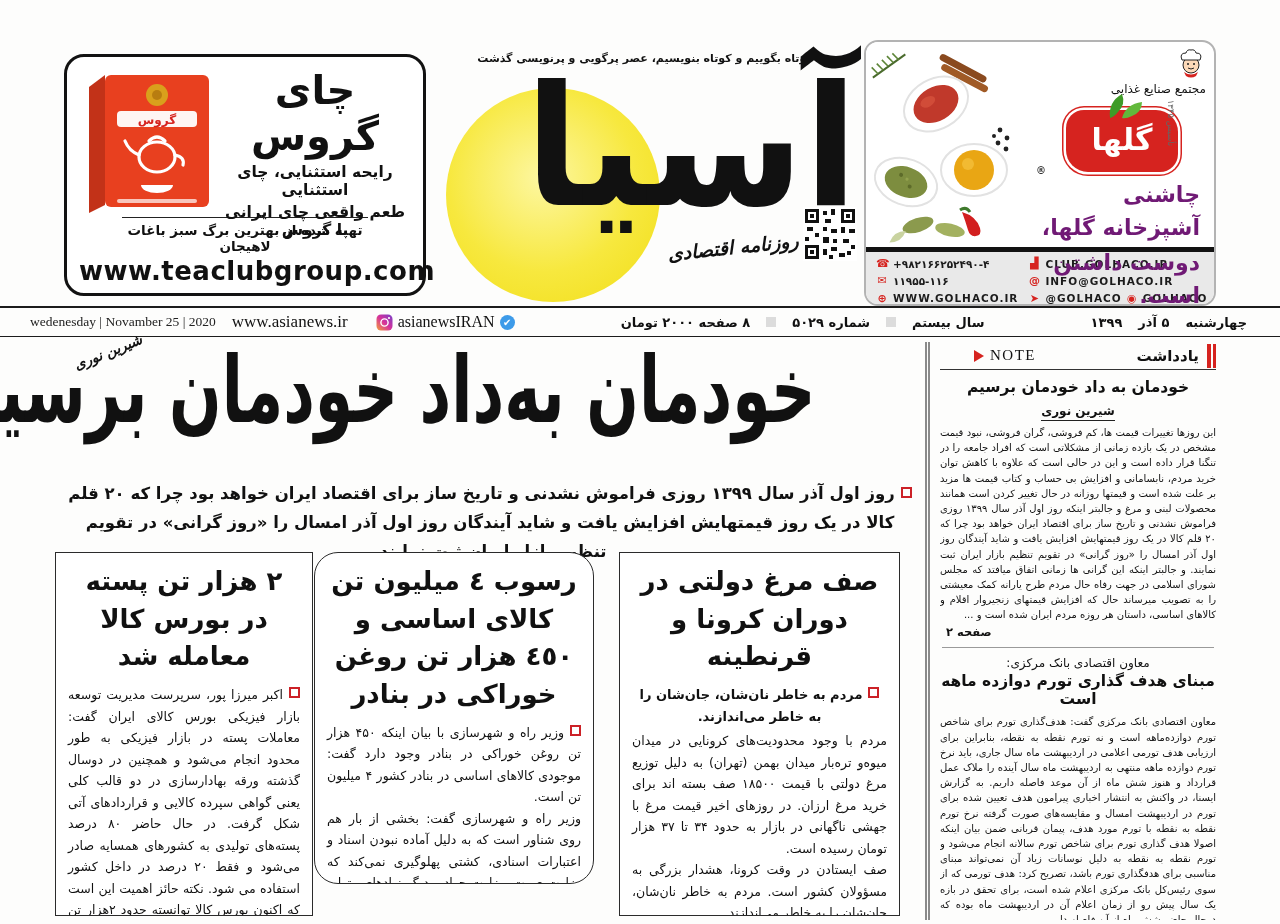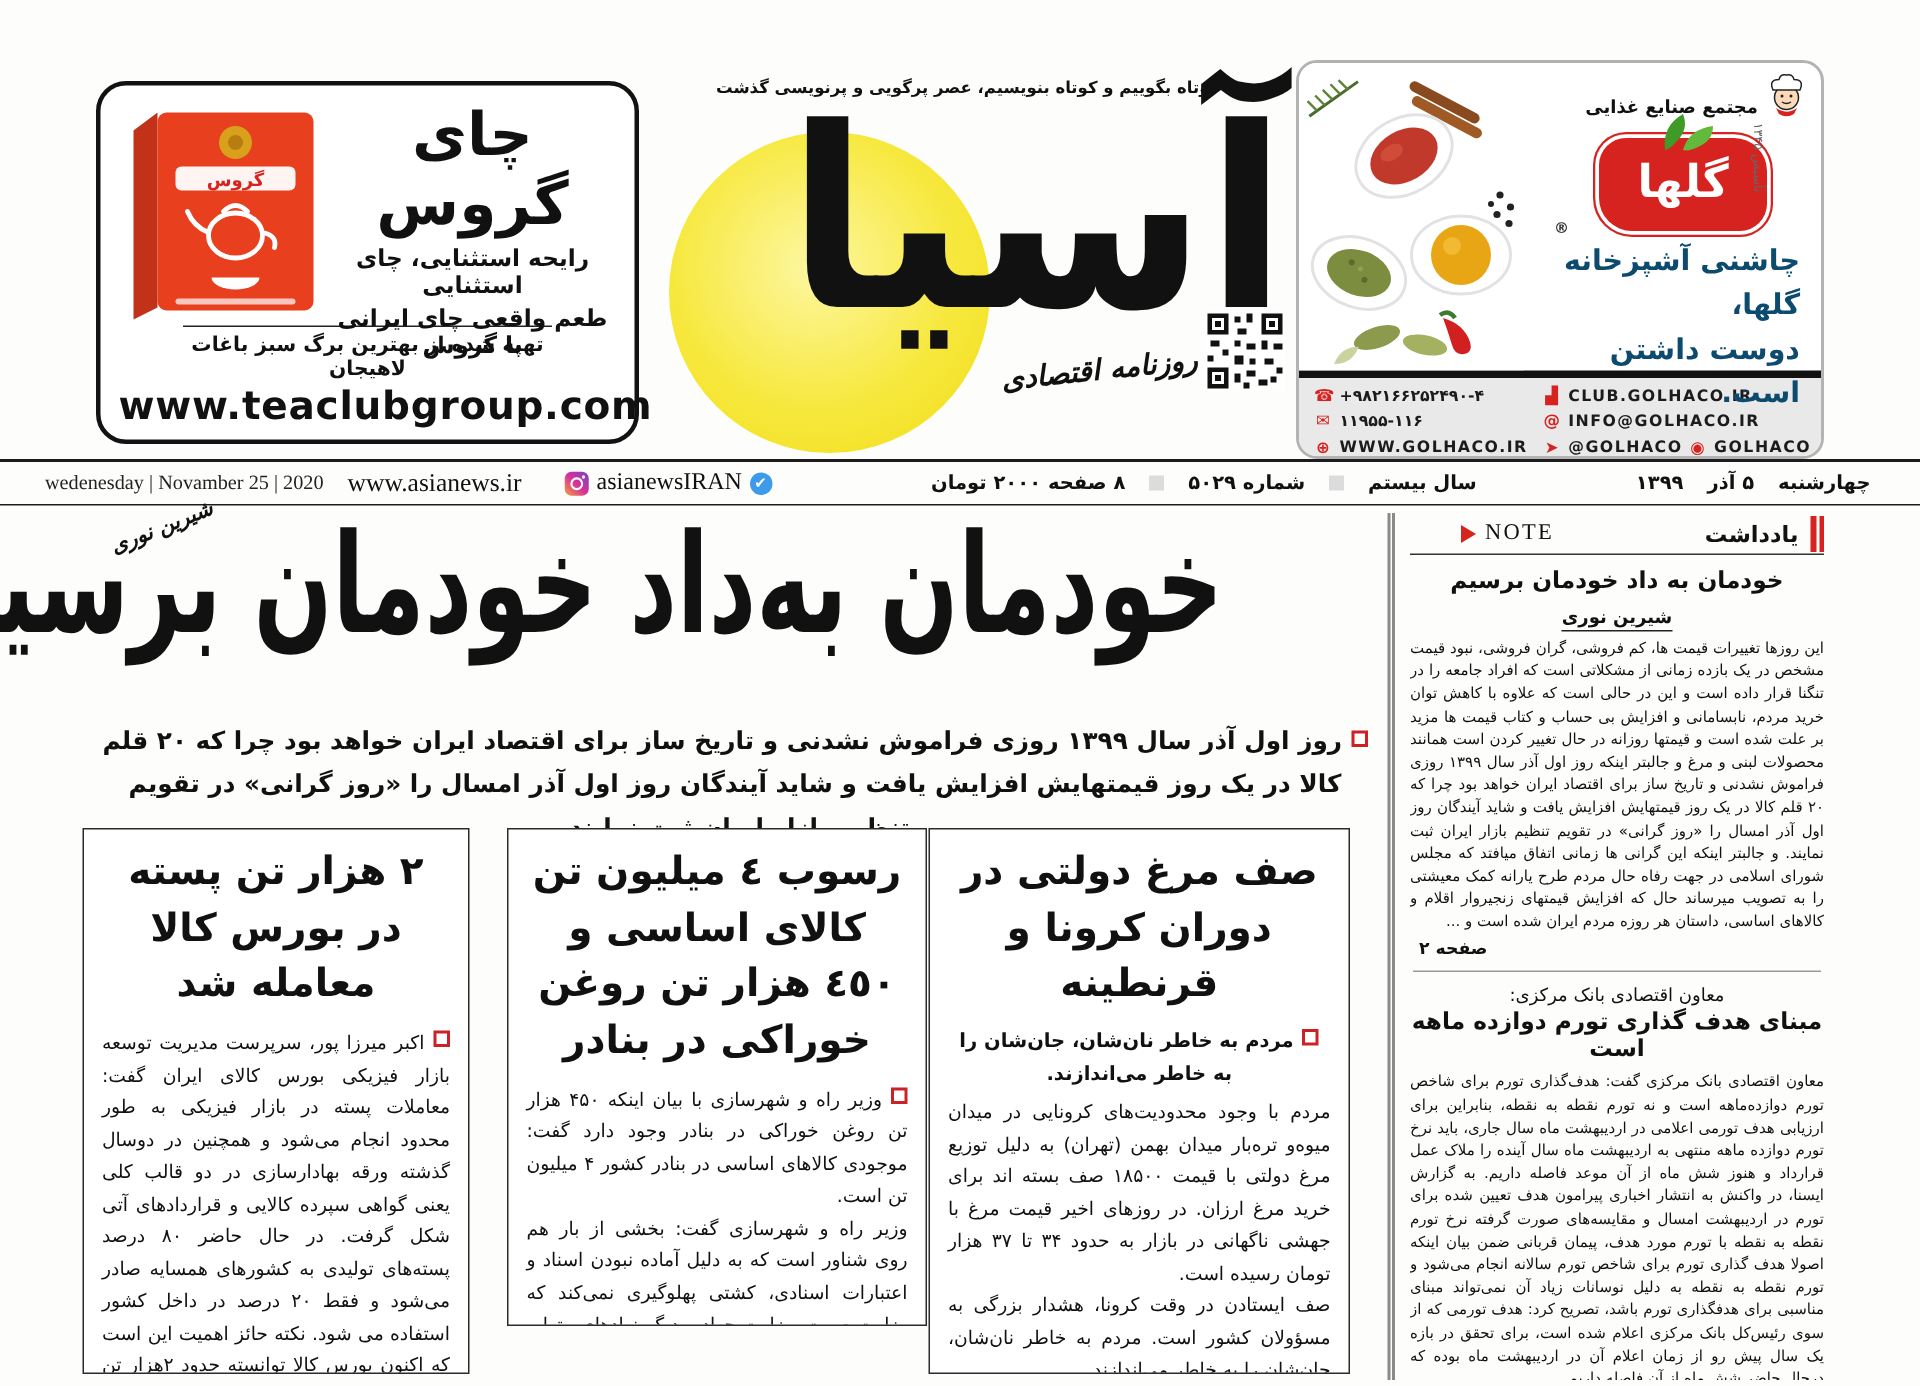--- a/index.html
+++ b/index.html
@@ -28,29 +28,29 @@
     transform:scaleY(1.06);transform-origin:top right;letter-spacing:-6px;direction:rtl;}
   .m-sub{position:absolute;left:228px;top:186px;width:150px;text-align:center;font-size:19px;
     font-weight:bold;font-style:italic;direction:rtl;transform:rotate(-6deg);}
   .qr{left:803px;top:207px;width:54px;height:54px;}
   
   .golha-ad{left:864px;top:40px;width:352px;height:266px;border:2px solid #b3b3b3;border-radius:14px;
     background:#fff;box-sizing:border-box;overflow:hidden;}
   .golha-top{display:flex;height:205px;}
   .spices{width:150px;height:205px;}
   .golha-right{flex:1;position:relative;direction:rtl;padding:6px 8px 0 6px;}
-  .golha-co{display:flex;align-items:flex-end;justify-content:flex-start;gap:4px;font-size:12px;font-weight:bold;}
+  .golha-co{display:flex;align-items:flex-start;justify-content:flex-start;gap:4px;font-size:12px;font-weight:normal;flex-direction:column;}
   .golha-logo-wrap{position:relative;margin:14px auto 4px;width:128px;height:62px;}
   .golha-logo{width:112px;height:62px;background:#d6231f;border-radius:18px 22px 18px 22px;
     color:#fff;font-size:30px;font-weight:bold;text-align:center;line-height:60px;
     box-shadow:0 0 0 2.5px #fff,0 0 0 4px #d6231f;}
   .golha-leaves{position:absolute;top:-20px;right:24px;}
   .golha-r{position:absolute;left:-14px;bottom:-4px;font-size:10px;font-weight:bold;color:#333;}
   .golha-est{position:absolute;right:-16px;top:8px;font-size:8.5px;color:#666;transform:rotate(90deg);transform-origin:center;}
-  .golha-slogan{color:#0c4a6e;font-weight:bold;font-size:19px;text-align:right;padding:2px 6px 0 0;line-height:1.5;}
+  .golha-slogan{color:#701a75;font-weight:bold;font-size:22px;text-align:right;padding:2px 6px 0 0;line-height:1.5;}
   .golha-bar{height:5px;background:#121212;}
   .golha-strip{height:52px;background:#e9e9e9;display:flex;direction:ltr;padding:3px 8px 0 10px;gap:10px;}
   .g-col{display:flex;flex-direction:column;justify-content:space-around;}
   .g-row{display:flex;align-items:center;gap:4px;font-size:10.5px;font-weight:bold;letter-spacing:1px;color:#1b1b1b;white-space:nowrap;}
   .g-ico{color:#d6231f;font-size:11px;width:13px;text-align:center;font-weight:bold;}
   
   .dateline{left:0;top:306px;width:1280px;height:31px;box-sizing:border-box;
     border-top:2px solid #1c1c1c;border-bottom:1.5px solid #1c1c1c;
     display:flex;align-items:center;padding:0 33px 0 30px;gap:16px;}
   .d-en{font-family:"Liberation Serif",serif;font-size:13.5px;color:#222;}
@@ -71,21 +71,21 @@
   .summary{position:absolute;top:138px;left:4px;right:4px;text-align:center;font-size:16.5px;
     font-weight:bold;line-height:1.75;}
   .sq{display:inline-block;width:7px;height:7px;border:2.5px solid #cc2127;margin-left:6px;vertical-align:1px;}
   
   .story{border:1.5px solid #2b2b2b;background:#fff;box-sizing:border-box;direction:rtl;
     padding:10px 12px;overflow:hidden;}
   .story h2{margin:0 0 8px;text-align:center;font-size:26px;line-height:1.45;letter-spacing:-.5px;}
   .story .lead{font-size:13px;font-weight:bold;text-align:center;line-height:1.7;margin:0 0 2px;}
   .story p{margin:0;font-size:12.5px;line-height:1.72;text-align:justify;}
   .box-pistachio{left:55px;top:552px;width:258px;height:364px;}
-  .box-ports{left:338px;top:552px;width:280px;height:332px;}
+  .box-ports{left:314px;top:552px;width:280px;height:332px;border-radius:24px;}
   .box-chicken{left:619px;top:552px;width:281px;height:364px;}
   
   .aside{left:925px;top:342px;width:291px;height:578px;box-sizing:border-box;direction:rtl;
     border-right:none;border-left:5px double #8a8a8a;padding-left:10px;overflow:hidden;}
   .note-head{display:flex;align-items:center;height:27px;border-bottom:1.5px solid #333;}
   .red-bars{display:flex;gap:2px;height:24px;margin-left:8px;}
   .red-bars i{display:block;width:3.5px;background:#d6231f;}
   .note-fa{font-size:15px;font-weight:bold;}
   .note-en-wrap{margin-right:auto;display:flex;align-items:center;gap:6px;direction:ltr;margin-left:34px;}
   .tri{width:0;height:0;border-top:6px solid transparent;border-bottom:6px solid transparent;border-left:10px solid #d6231f;}

